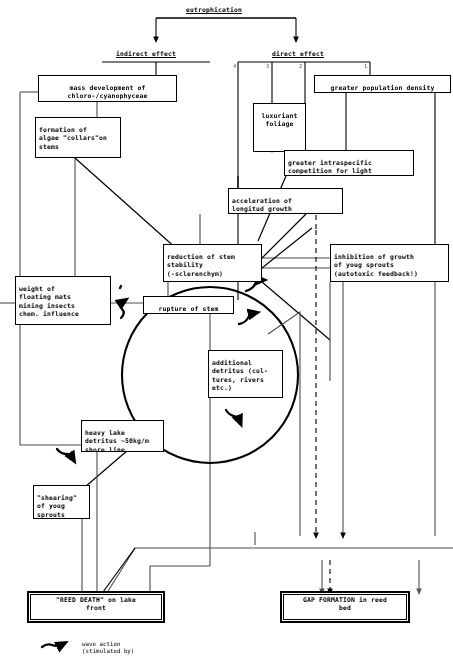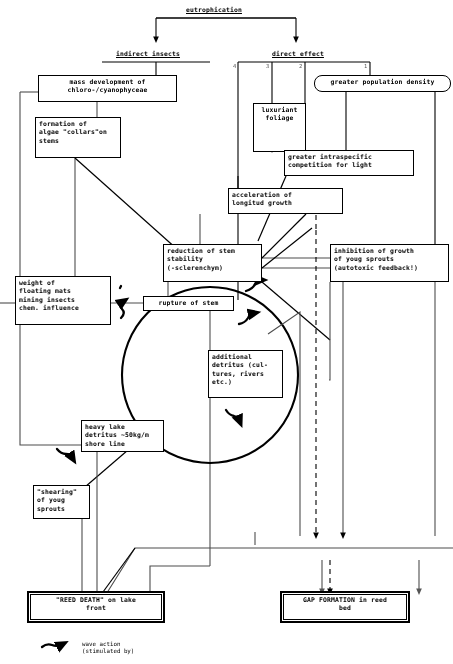--- a/index.html
+++ b/index.html
@@ -22,21 +22,21 @@
   }
   .node{
     position:absolute;
     box-sizing:border-box;
     border:1px solid #000;
     background:#fff;
     font-size:6.4px;
     line-height:8.4px;
     letter-spacing:0.15px;
     font-weight:bold;
-    padding:2px 3px;
+    padding:8px 3px;
     white-space:pre;
     z-index:5;
   }
   .node.center{ text-align:center; }
   .node.double{
     border:1px solid #000;
     box-shadow:0 0 0 1px #000 inset, 0 0 0 2px #fff inset, 0 0 0 3px #000 inset;
     padding:4px 3px;
   }
   .plain{
@@ -222,37 +222,37 @@
     <g stroke="#000" stroke-width="2.3" fill="none" stroke-linecap="round">
       <path d="M57,449 q4,5 9,5 q4,0 7,5" marker-end="url(#ah)"></path>
     </g>
     <g stroke="#000" stroke-width="2.3" fill="none" stroke-linecap="round">
       <path d="M42,647 q5,-4 10,-2 q5,2 11,-1" marker-end="url(#ah)"></path>
     </g>
   </svg>
 
   <div class="plain underlined" style="left:186px;top:6px;">eutrophication</div>
 
-  <div class="plain underlined" style="left:116px;top:50px;">indirect insects</div>
+  <div class="plain underlined" style="left:116px;top:50px;">indirect effect</div>
 
   <div class="plain underlined" style="left:272px;top:50px;">direct effect</div>
 
   <div class="branch-num" style="left:233px;top:63px;">4</div>
   <div class="branch-num" style="left:266px;top:63px;">3</div>
   <div class="branch-num" style="left:299px;top:63px;">2</div>
   <div class="branch-num" style="left:364px;top:63px;">1</div>
 
   <div class="node center" style="left:38px;top:75px;width:139px;height:27px;">mass development of
 chloro-/cyanophyceae</div>
 
   <div class="node" style="left:35px;top:117px;width:86px;height:41px;">formation of
 algae "collars"on
 stems</div>
 
-  <div class="node center" style="left:314px;top:75px;width:137px;height:17px;border-radius:8px;">greater population density</div>
+  <div class="node center" style="left:314px;top:75px;width:137px;height:17px;">greater population density</div>
 
   <div class="node center" style="left:253px;top:103px;width:53px;height:49px;">luxuriant
 foliage</div>
 
   <div class="node" style="left:284px;top:150px;width:130px;height:26px;">greater intraspecific
 competition for light</div>
 
   <div class="node" style="left:228px;top:188px;width:115px;height:26px;">acceleration of
 longitud growth</div>
 

